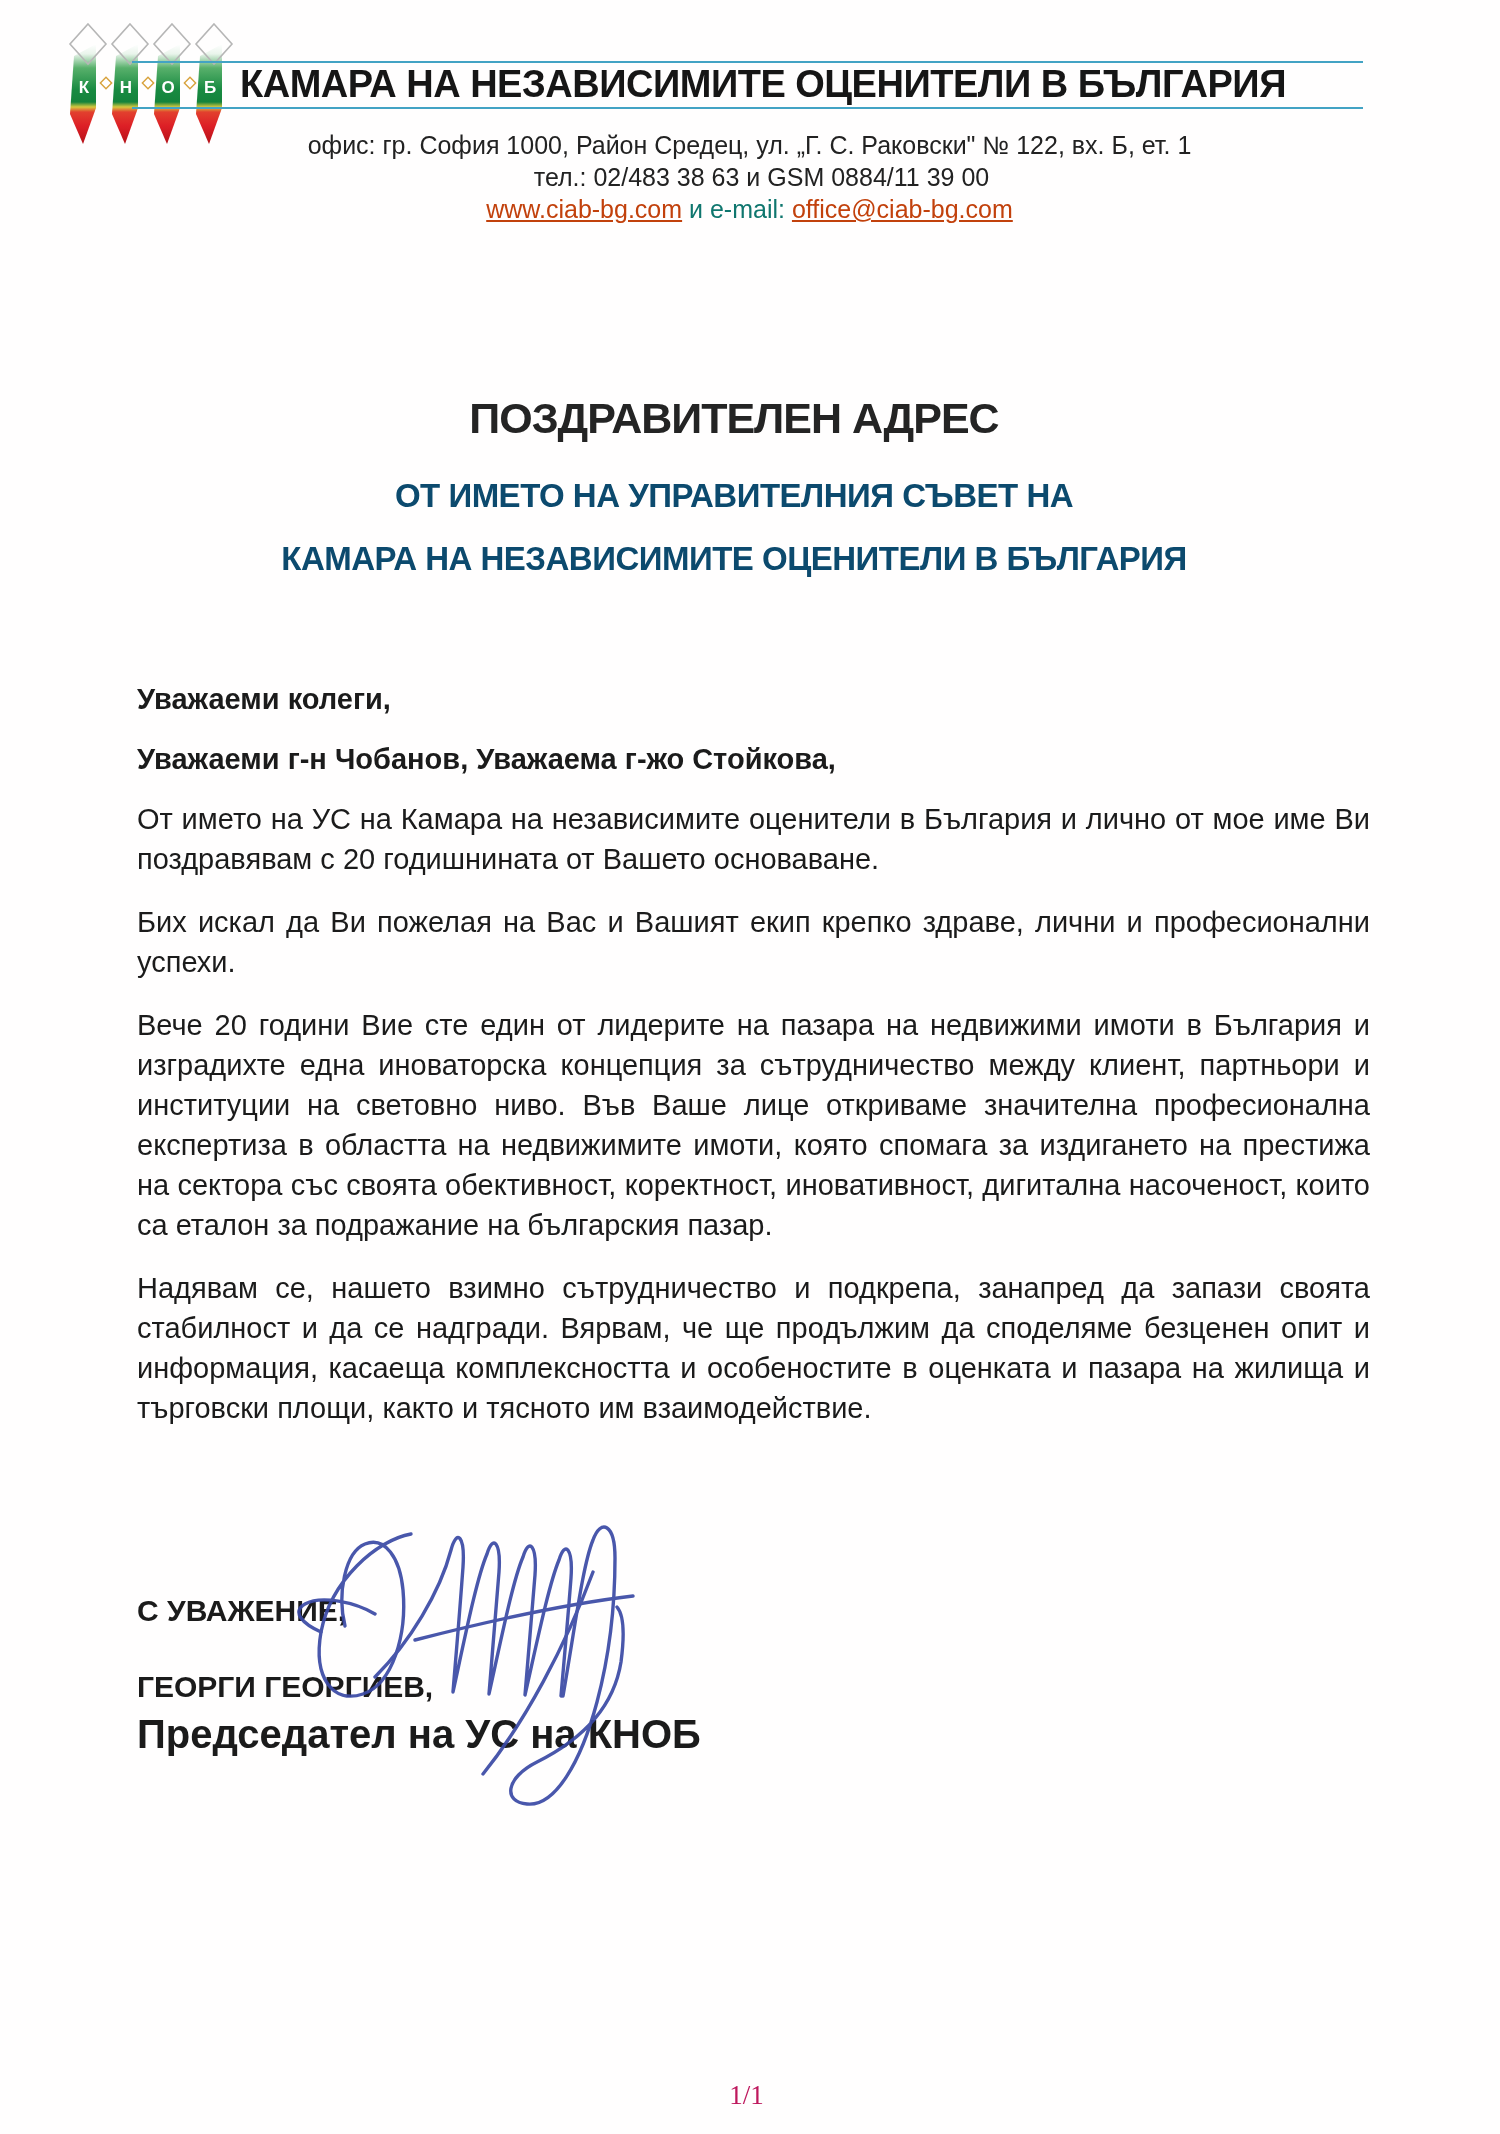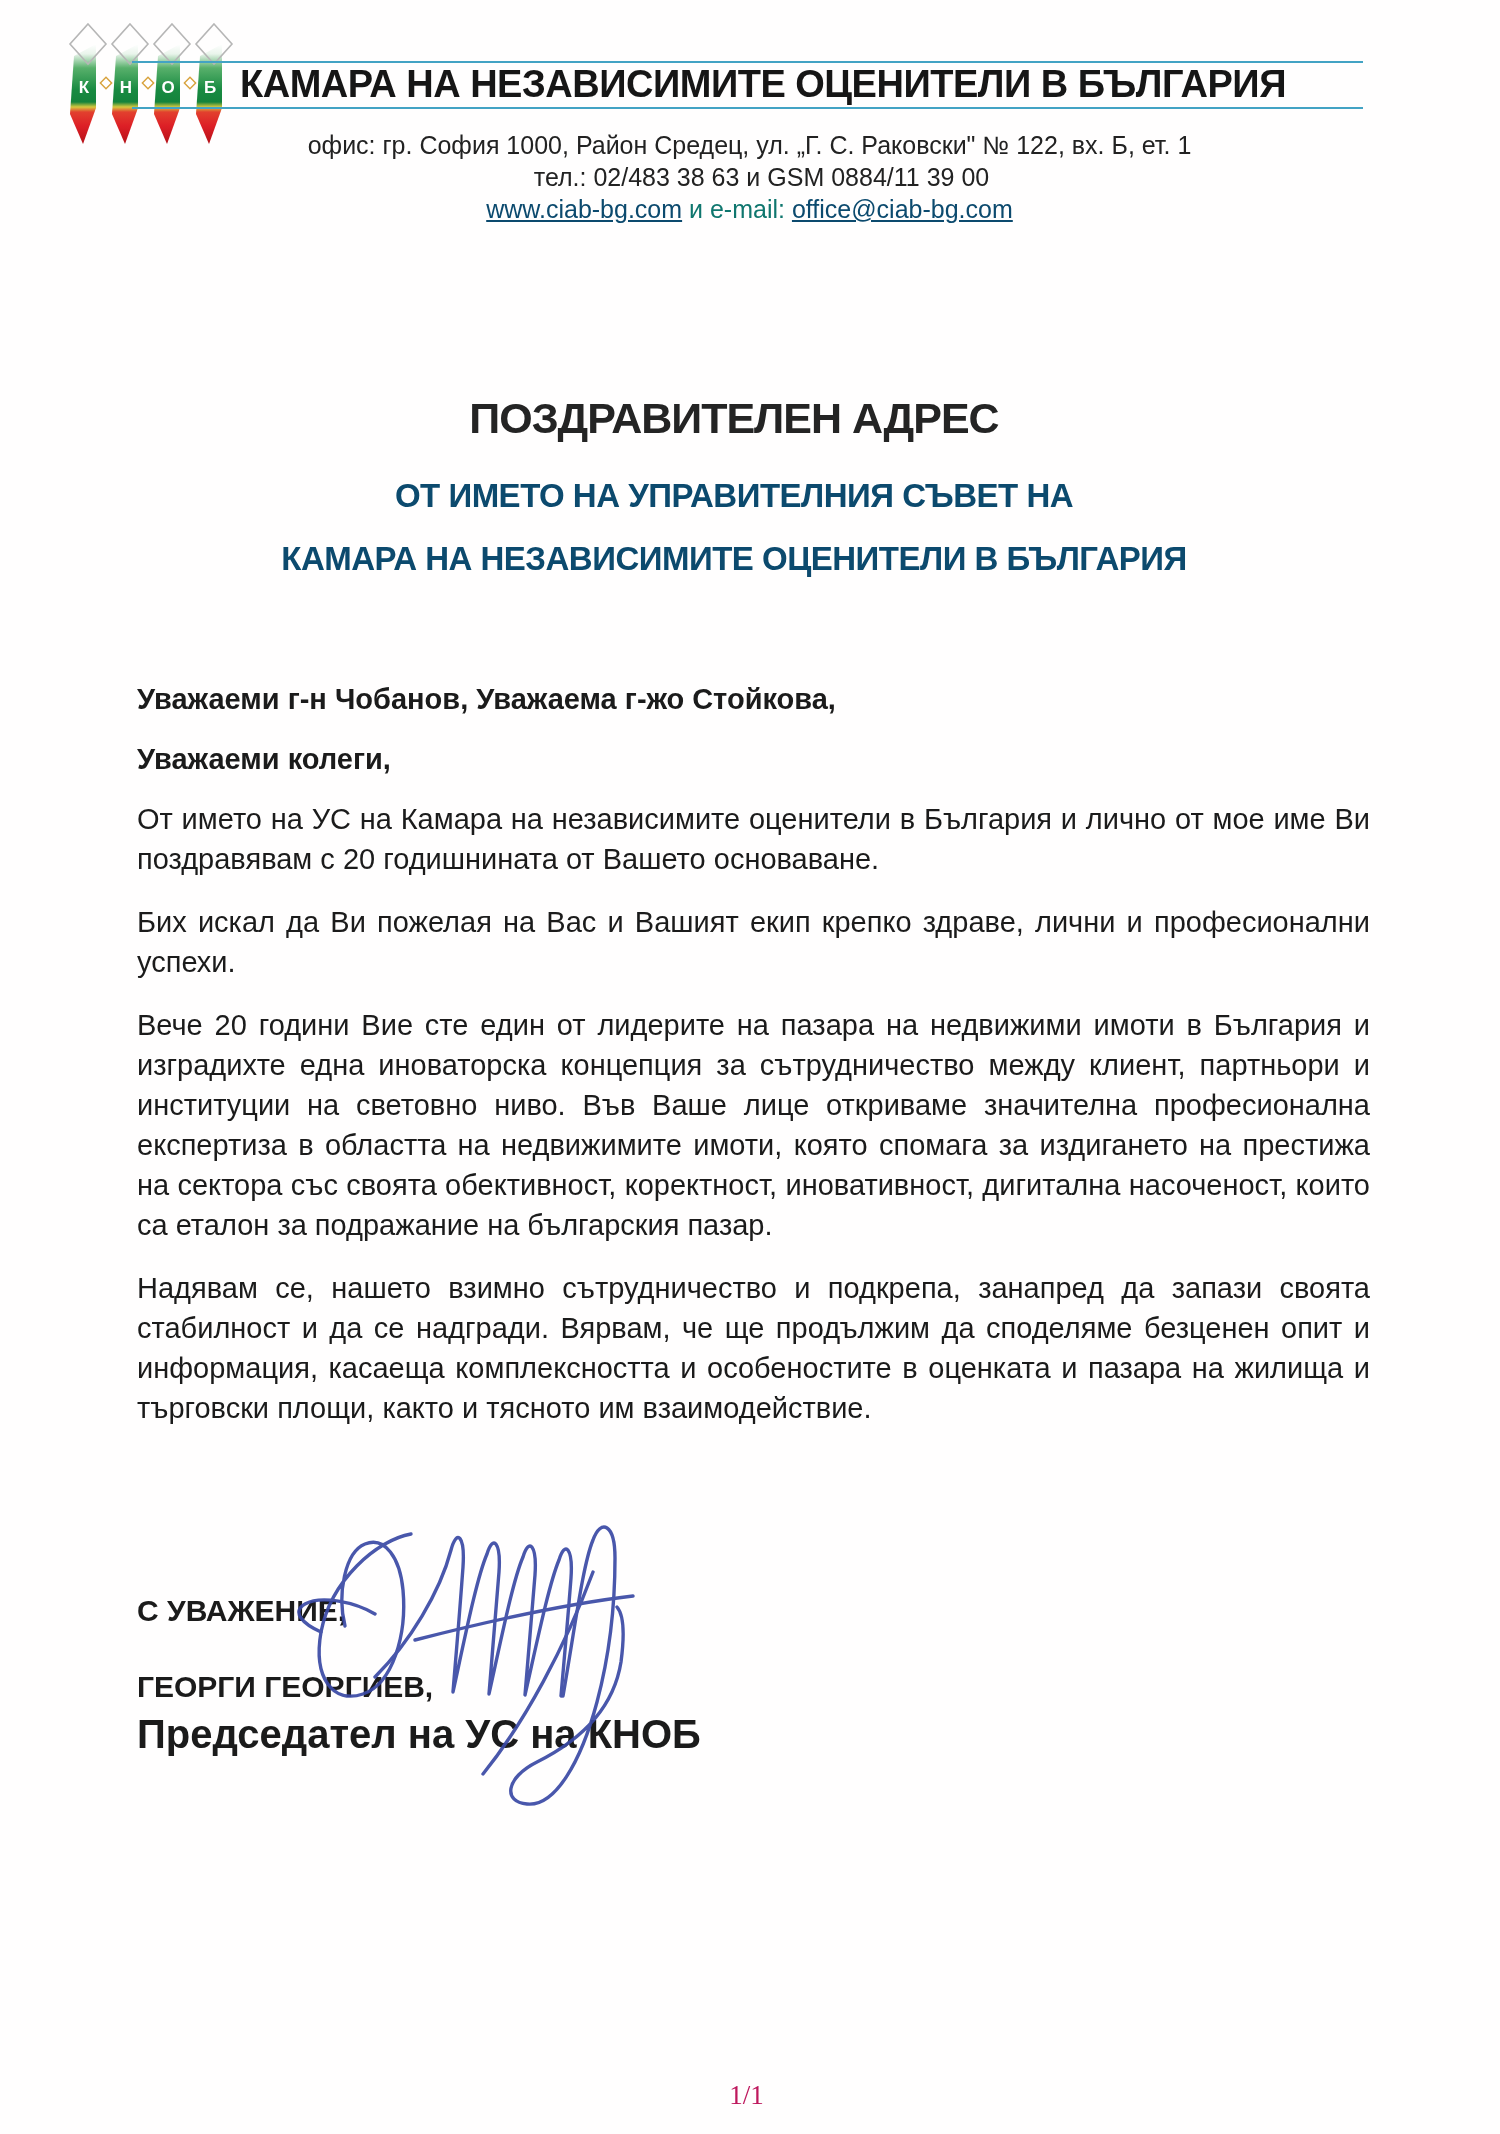--- a/index.html
+++ b/index.html
@@ -17,21 +17,21 @@
   .rule-top{top:61px;}
   .rule-bottom{top:107px;}
   .org-name{
     position:absolute;left:240px;top:63px;z-index:4;
     font-size:38px;font-weight:bold;letter-spacing:-0.5px;color:#161616;white-space:nowrap;
   }
   .addr{position:absolute;left:3px;width:1493px;text-align:center;font-size:25px;color:#222;white-space:nowrap;}
   .addr-1{top:131px;}
   .addr-2{top:163px;padding-left:12px;}
   .addr-3{top:195px;}
-  .doc-link{color:#0c4a6e;text-decoration:underline;}
+  .doc-link{color:#c2410c;text-decoration:underline;}
   .plain{color:#0f766e;text-decoration:none;}
   
   .doc-title{
     position:absolute;left:0;top:394px;width:1468px;text-align:center;
     font-size:43px;font-weight:bold;letter-spacing:-1px;color:#242424;
   }
   .doc-sub{
     position:absolute;left:0;width:1468px;text-align:center;
     font-size:33px;font-weight:bold;letter-spacing:-0.5px;color:#0c4a6e;
   }
@@ -112,22 +112,22 @@
 
   <div class="addr addr-1">офис: гр. София 1000, Район Средец, ул. „Г. С. Раковски" № 122, вх. Б, ет. 1</div>
   <div class="addr addr-2">тел.: 02/483 38 63 и GSM 0884/11 39 00</div>
   <div class="addr addr-3"><span class="doc-link">www.ciab-bg.com</span><span class="plain"> и e-mail: </span><span class="doc-link">office@ciab-bg.com</span></div>
 
   <div class="doc-title">ПОЗДРАВИТЕЛЕН АДРЕС</div>
   <div class="doc-sub doc-sub-1">ОТ ИМЕТО НА УПРАВИТЕЛНИЯ СЪВЕТ НА</div>
   <div class="doc-sub doc-sub-2">КАМАРА НА НЕЗАВИСИМИТЕ ОЦЕНИТЕЛИ В БЪЛГАРИЯ</div>
 
   <div class="letter-body">
+    <p class="sal">Уважаеми колеги,</p>
     <p class="sal">Уважаеми г-н Чобанов, Уважаема г-жо Стойкова,</p>
-    <p class="sal">Уважаеми колеги,</p>
     <p>От името на УС на Камара на независимите оценители в България и лично от мое име Ви поздравявам с 20 годишнината от Вашето основаване.</p>
     <p>Бих искал да Ви пожелая на Вас и Вашият екип крепко здраве, лични и професионални успехи.</p>
     <p>Вече 20 години Вие сте един от лидерите на пазара на недвижими имоти в България и изградихте една иноваторска концепция за сътрудничество между клиент, партньори и институции на световно ниво. Във Ваше лице откриваме значителна професионална експертиза в областта на недвижимите имоти, която спомага за издигането на престижа на сектора със своята обективност, коректност, иновативност, дигитална насоченост, които са еталон за подражание на българския пазар.</p>
     <p>Надявам се, нашето взимно сътрудничество и подкрепа, занапред да запази своята стабилност и да се надгради. Вярвам, че ще продължим да споделяме безценен опит и информация, касаеща комплексността и особеностите в оценката и пазара на жилища и търговски площи, както и тясното им взаимодействие.</p>
   </div>
 
   <div class="closing">С УВАЖЕНИЕ,</div>
   <div class="sig-name">ГЕОРГИ ГЕОРГИЕВ,</div>
   <div class="sig-role">Председател на УС на КНОБ</div>
 

